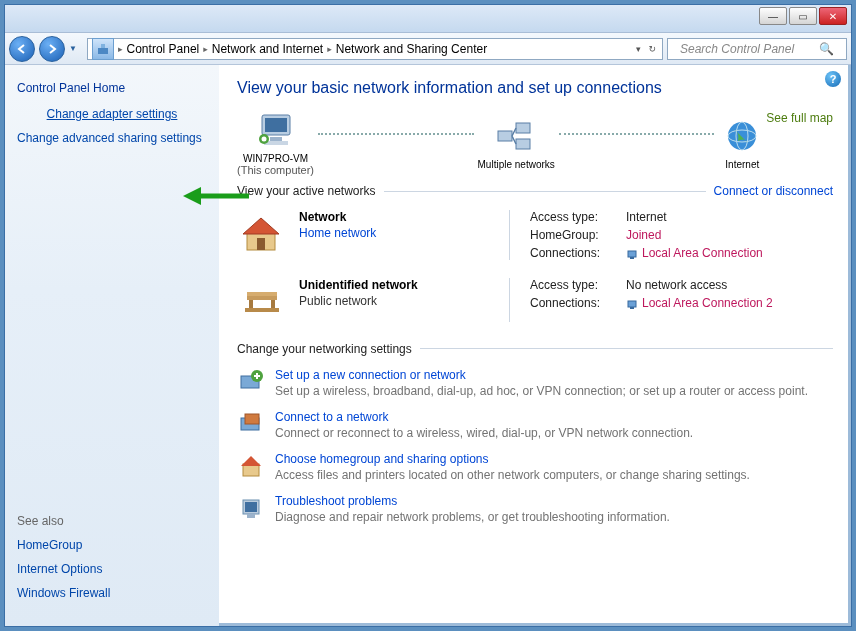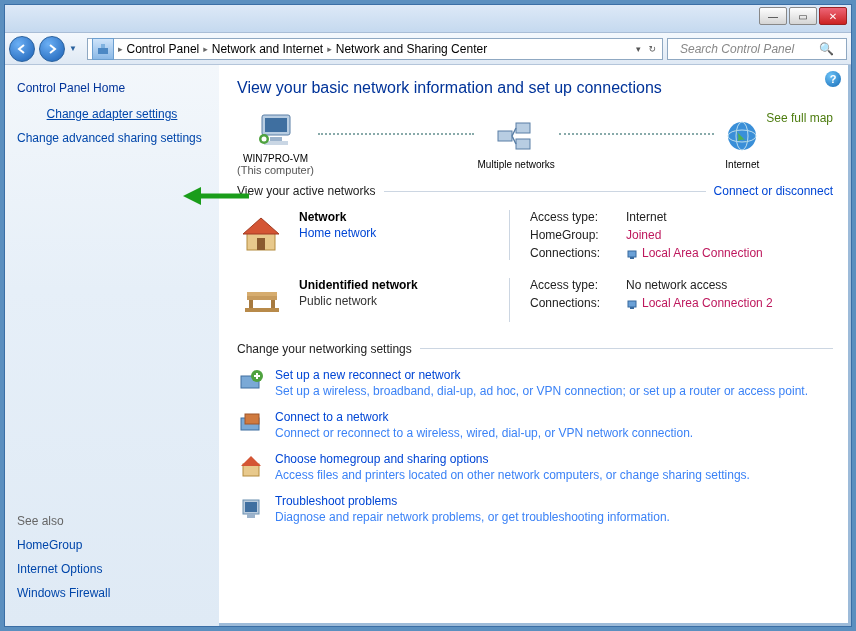--- a/index.html
+++ b/index.html
@@ -46,21 +46,21 @@
   .netblock .nl .typeplain{ color:#333; display:block; margin-top:2px;}
   .netblock .sepv{ width:1px; background:#ccd6e2; align-self:stretch; margin:0 6px;}
   .netblock .props{ display:grid; grid-template-columns:90px auto; column-gap:6px; row-gap:4px;}
   .netblock .props .k{ color:#222;}
   .netblock .props .v{ color:#222;}
   .netblock .props .vl{ color:#be185d;}
   .tasks .sectt{ color:#222; margin:8px 0 6px 0;}
   .task{ display:flex; align-items:flex-start; gap:10px; margin:6px 0 12px 0;}
   .task .ti{ width:28px; height:28px;}
   .task .tt a{ color:#0046d5; text-decoration:none;}
-  .task .tt .d{ color:#3b82f6; margin-top:2px;}
+  .task .tt .d{ color:#737373; margin-top:2px;}
   .adapter-icon{display:inline-block;vertical-align:middle;margin-right:4px;}
   
   .arrow{ position:absolute; top:118px; left:176px; pointer-events:none;}
   
   svg{display:block;}
   .tasks .line{ border-top:1px solid #ccd6e2; flex:1; margin-left:8px;}
   .taskshdr{display:flex;align-items:center;}
 </style>
 </head>
 <body>
@@ -229,21 +229,21 @@
           </div>
 
         <div class="task">
           <div class="ti">
               <svg width="28" height="28">
                 <rect x="4" y="8" width="18" height="12" fill="#7aa9d6" stroke="#3f6fa0"></rect>
                 <circle cx="20" cy="8" r="6" fill="#4fa23f"></circle>
                 <path d="M17 8 h6 M20 5 v6" stroke="#fff" stroke-width="2"></path>
               </svg>
             </div>
-          <div class="tt"><a>Set up a new reconnect or network</a><div class="d">Set up a wireless, broadband, dial-up, ad hoc, or VPN connection; or set up a router or access point.</div></div>
+          <div class="tt"><a>Set up a new connection or network</a><div class="d">Set up a wireless, broadband, dial-up, ad hoc, or VPN connection; or set up a router or access point.</div></div>
         </div>
 
         <div class="task">
           <div class="ti">
               <svg width="28" height="28">
                 <rect x="4" y="8" width="18" height="12" fill="#7aa9d6" stroke="#3f6fa0"></rect>
                 <rect x="8" y="4" width="14" height="10" fill="#d07a3f" stroke="#a0562a"></rect>
               </svg>
             </div>
           <div class="tt"><a>Connect to a network</a><div class="d">Connect or reconnect to a wireless, wired, dial-up, or VPN network connection.</div></div>

